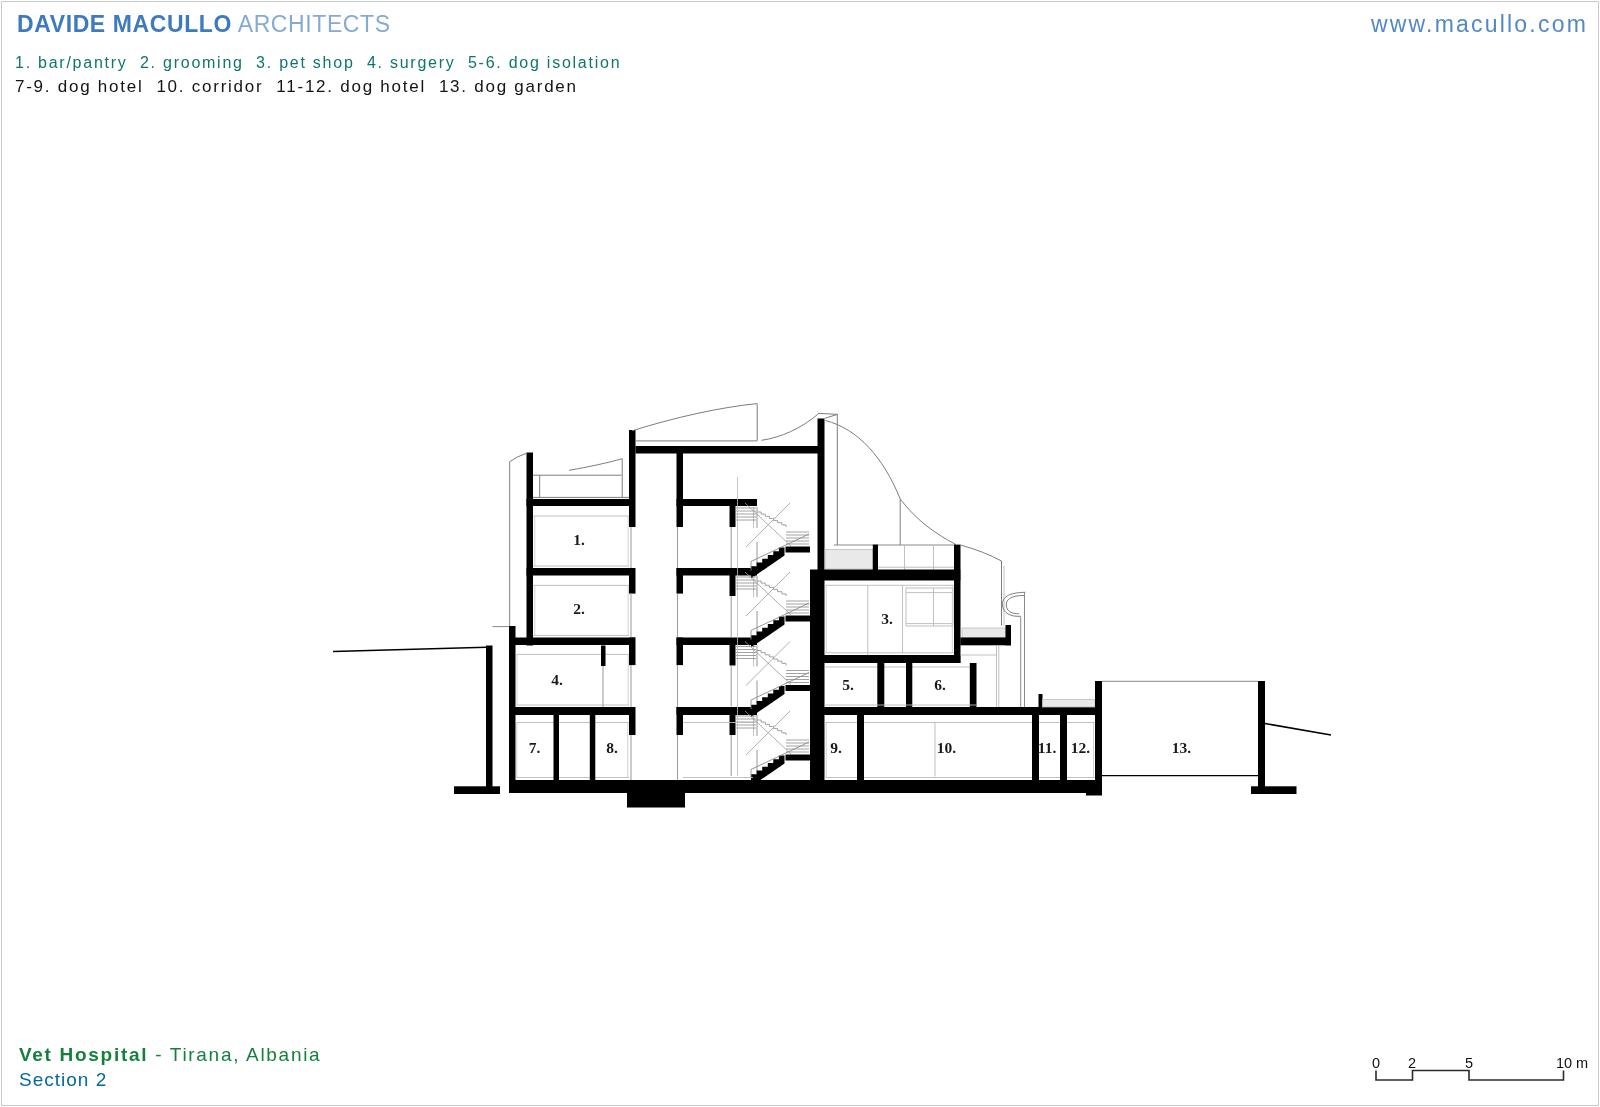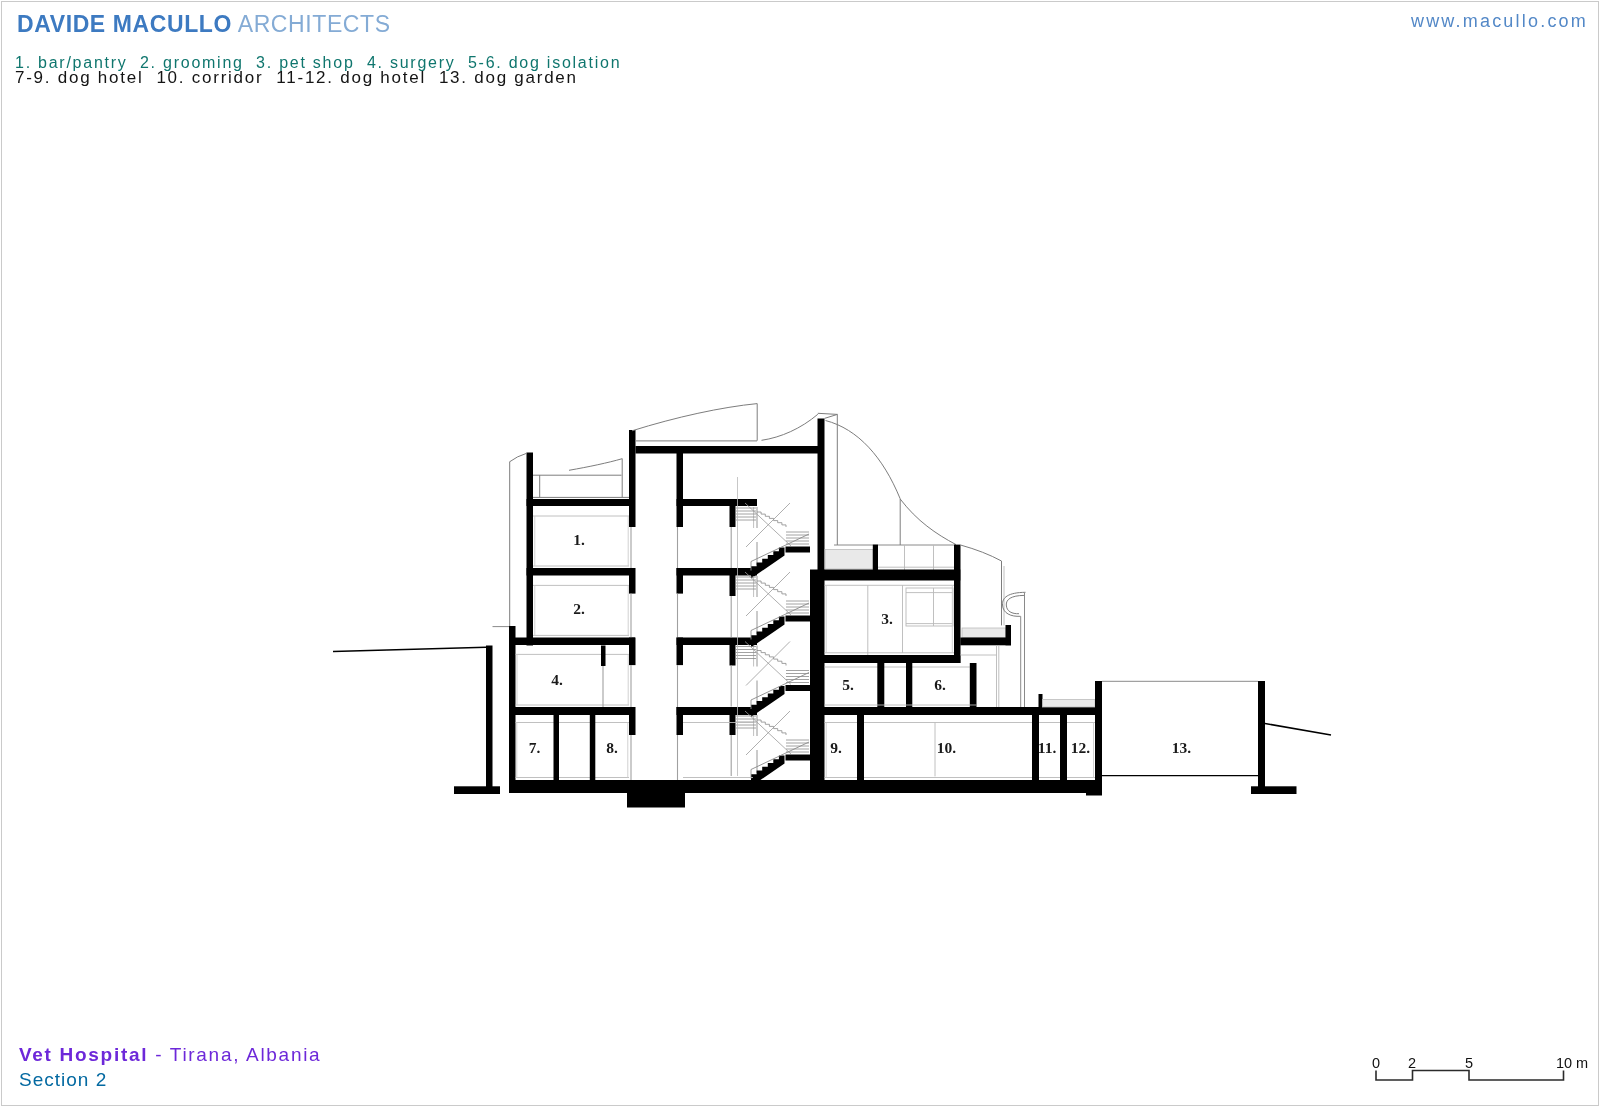--- a/index.html
+++ b/index.html
@@ -6,27 +6,27 @@
 body{font-family:"Liberation Sans",sans-serif;position:relative}
 .abs{position:absolute;white-space:pre}
 </style>
 </head>
 <body>
 
 <div class="abs" style="left:1px;top:1px;width:1596px;height:1103px;border:1px solid #cacaca"></div>
 
 <div class="abs" style="left:17px;top:11px;font-size:23px;letter-spacing:0.6px;color:#84abd5"><span style="font-weight:bold;color:#3d7ac1">DAVIDE MACULLO</span> ARCHITECTS</div>
 
-<div class="abs" style="right:12px;top:10.5px;font-size:18px;letter-spacing:2.2px;color:#5388c7">www.macullo.com</div>
+<div class="abs" style="right:12px;top:10.5px;font-size:23px;letter-spacing:2.2px;color:#5388c7">www.macullo.com</div>
 
 <div class="abs" style="left:15px;top:54px;font-size:16px;letter-spacing:1.75px;color:#0f766e">1. bar/pantry  2. grooming  3. pet shop  4. surgery  5-6. dog isolation</div>
 
-<div class="abs" style="left:15px;top:68px;font-size:17px;letter-spacing:1.75px;color:#141414">7-9. dog hotel  10. corridor  11-12. dog hotel  13. dog garden</div>
-
-<div class="abs" style="left:19px;top:1044px;font-size:19px;letter-spacing:1.7px;color:#6d28d9"><b>Vet Hospital</b> - Tirana, Albania</div>
+<div class="abs" style="left:15px;top:77px;font-size:17px;letter-spacing:1.75px;color:#141414">7-9. dog hotel  10. corridor  11-12. dog hotel  13. dog garden</div>
+
+<div class="abs" style="left:19px;top:1044px;font-size:19px;letter-spacing:1.7px;color:#15803d"><b>Vet Hospital</b> - Tirana, Albania</div>
 
 <div class="abs" style="left:19px;top:1069px;font-size:19px;letter-spacing:1.0px;color:#0369a1">Section 2</div>
 
 <svg class="abs" style="left:0;top:0" width="1600" height="1107" viewBox="0 0 1600 1107">
 <path d="M1376,1070.5 V1080 H1412.5 V1070.5 H1469 V1080 H1563.5 V1070.5" fill="none" stroke="#2b2b2b" stroke-width="1.6"></path>
 
 <g font-family="Liberation Sans, sans-serif" font-size="14.5" fill="#111">
 <text x="1376" y="1068" text-anchor="middle">0</text>
 <text x="1412" y="1068" text-anchor="middle">2</text>
 <text x="1469" y="1068" text-anchor="middle">5</text>

